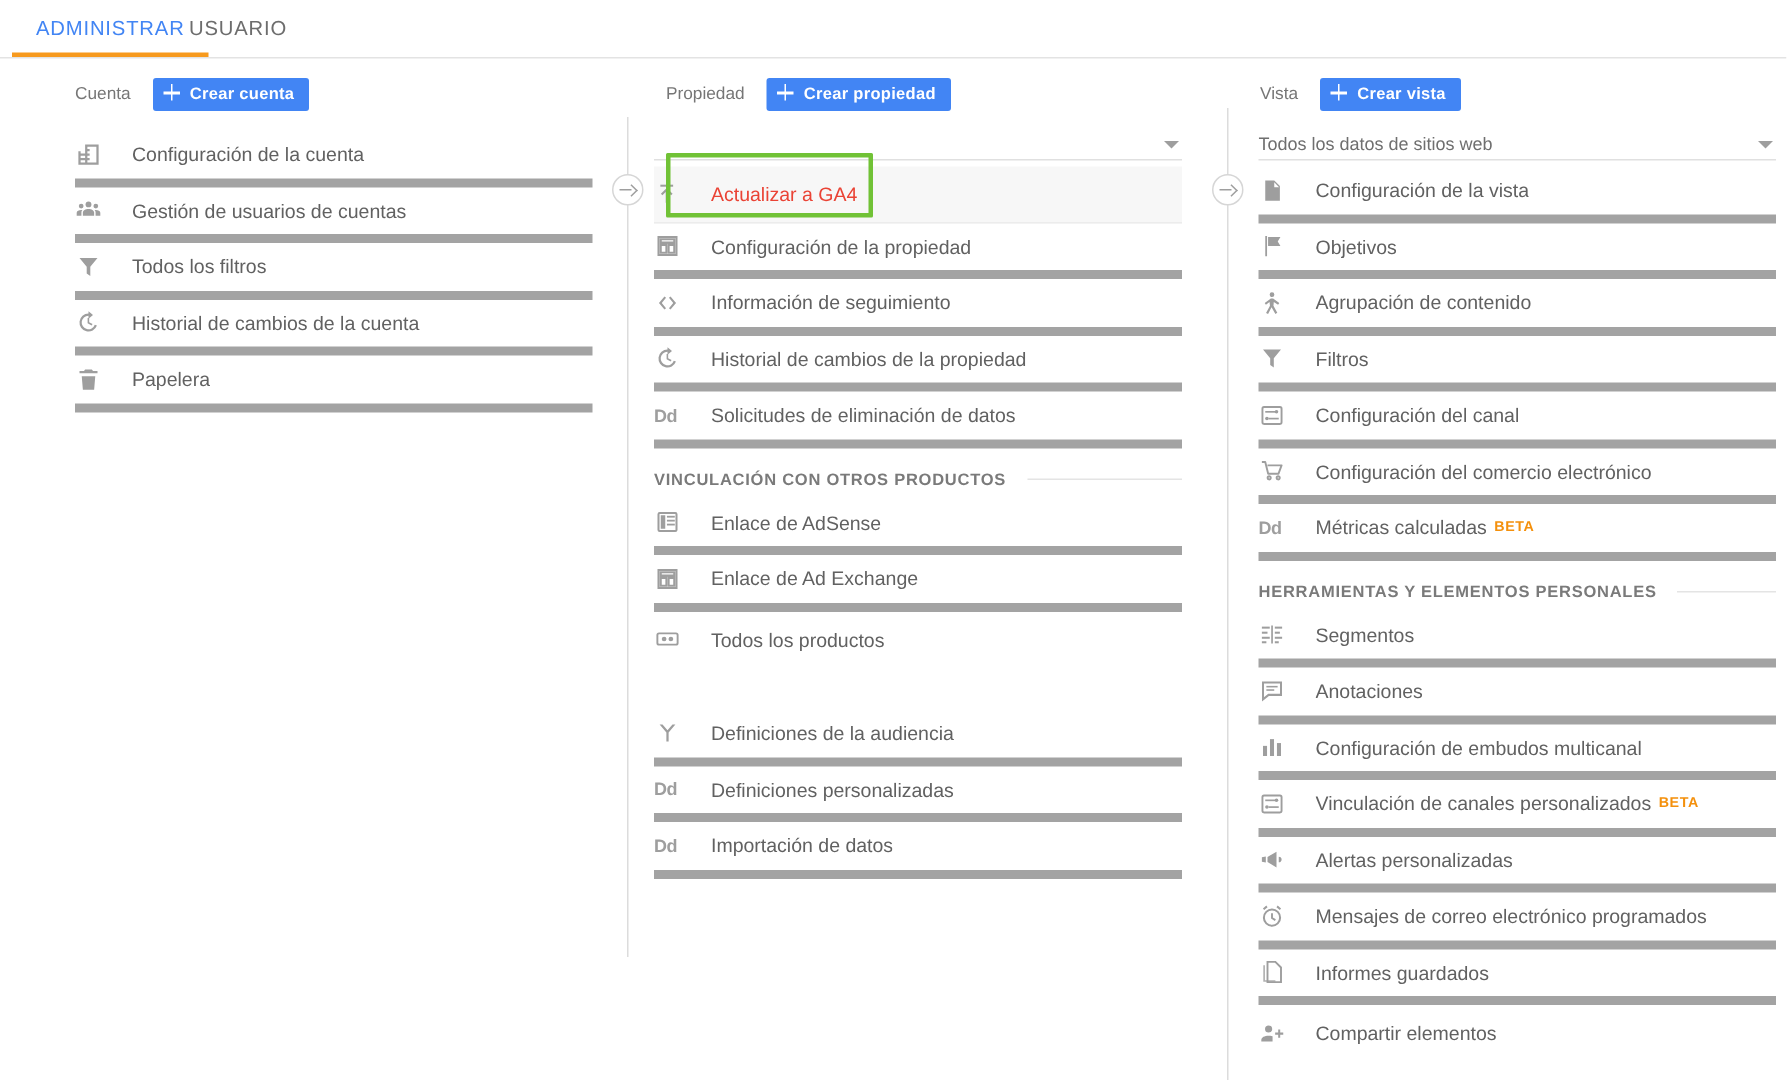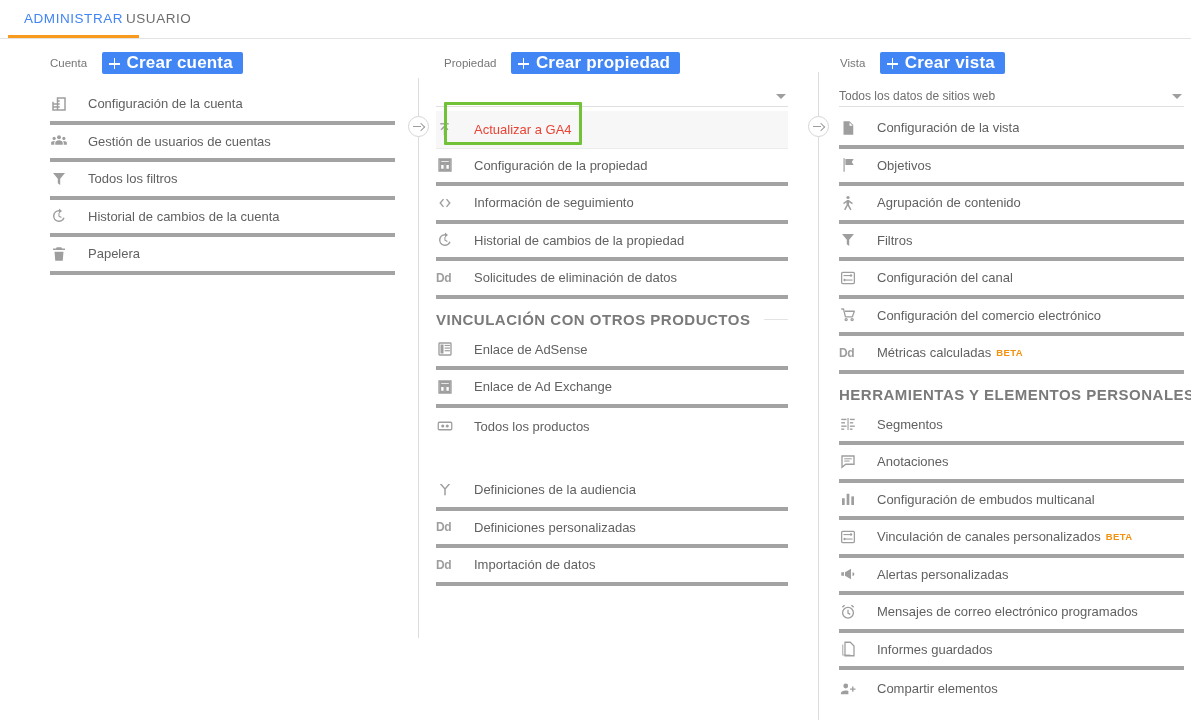--- a/index.html
+++ b/index.html
@@ -43,21 +43,21 @@
   #col-view .col-head { padding-left:33px; }
 
   .col-label {
     font-size:11.5px; color:#767676; display:inline-block;
     vertical-align:middle; margin-right:10px;
   }
   .btn-create {
     display:inline-block; vertical-align:middle;
     background:#4285f4; color:#fff; border:none; border-radius:2px;
     font-family:"Liberation Sans", sans-serif;
-    font-size:17px; font-weight:bold; letter-spacing:.2px;
+    font-size:11px; font-weight:bold; letter-spacing:.2px;
     height:22px; line-height:22px; padding:0 10px 0 6px; cursor:pointer;
     white-space:nowrap;
   }
   .btn-create .plus {
     display:inline-block; position:relative; width:13px; height:13px;
     vertical-align:-2px; margin-right:6px;
   }
   .btn-create .plus::before, .btn-create .plus::after {
     content:""; position:absolute; background:#fff;
   }
@@ -80,21 +80,21 @@
   }
 
   
   .menu { margin-top:4px; }
   #menu-account  { margin-left:50px; width:345px; }
   #menu-property { margin-left:24px; width:352px; }
   #menu-view     { margin-left:32px; width:345px; }
 
   .item {
     position:relative; display:flex; align-items:center;
-    height:37.5px; border-bottom:4px solid #a3a3a3;
+    height:37.5px; border-bottom:6px solid #a3a3a3;
     font-size:13px; color:#616161; cursor:pointer; white-space:nowrap;
   }
   .item .ico {
     width:30px; min-width:30px; height:20px;
     display:flex; align-items:center; justify-content:flex-start;
     color:#9e9e9e; margin-right:8px;
   }
   .item .lbl { overflow:hidden; text-overflow:ellipsis; }
   .beta {
     color:#f4900c; font-size:9.5px; font-weight:bold;
@@ -103,21 +103,21 @@
 
   
   .dd-ico {
     font-size:12px; font-weight:bold; color:#9e9e9e;
     letter-spacing:-.3px; font-family:"Liberation Sans", sans-serif;
   }
 
   
   .group {
     display:flex; align-items:center; height:34px;
-    font-size:15px; font-weight:bold; letter-spacing:.5px;
+    font-size:11px; font-weight:bold; letter-spacing:.5px;
     color:#7a7a7a; padding-top:8px;
   }
   .group .gtxt { white-space:nowrap; }
   .group .gline { flex:1; height:1px; background:#e4e4e4; margin-left:14px; }
 
   
   .spacer { height:28px; }
 
   
   .ga4-wrap {

